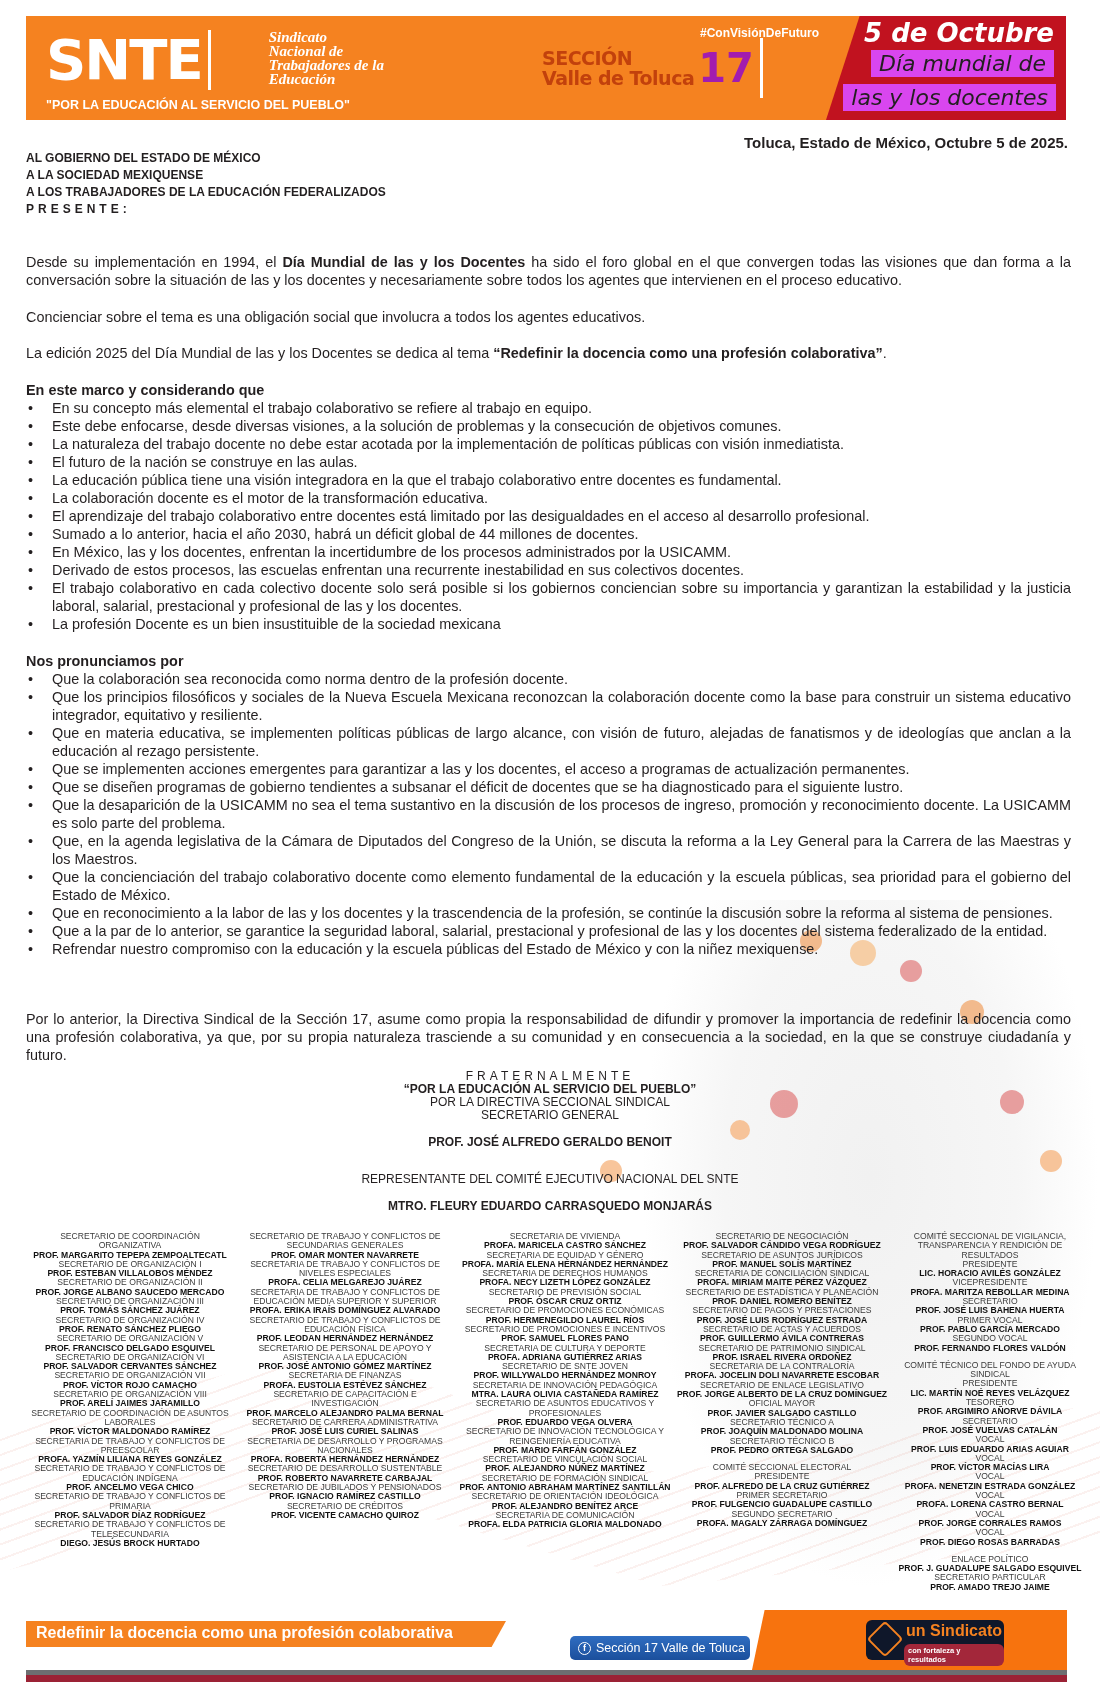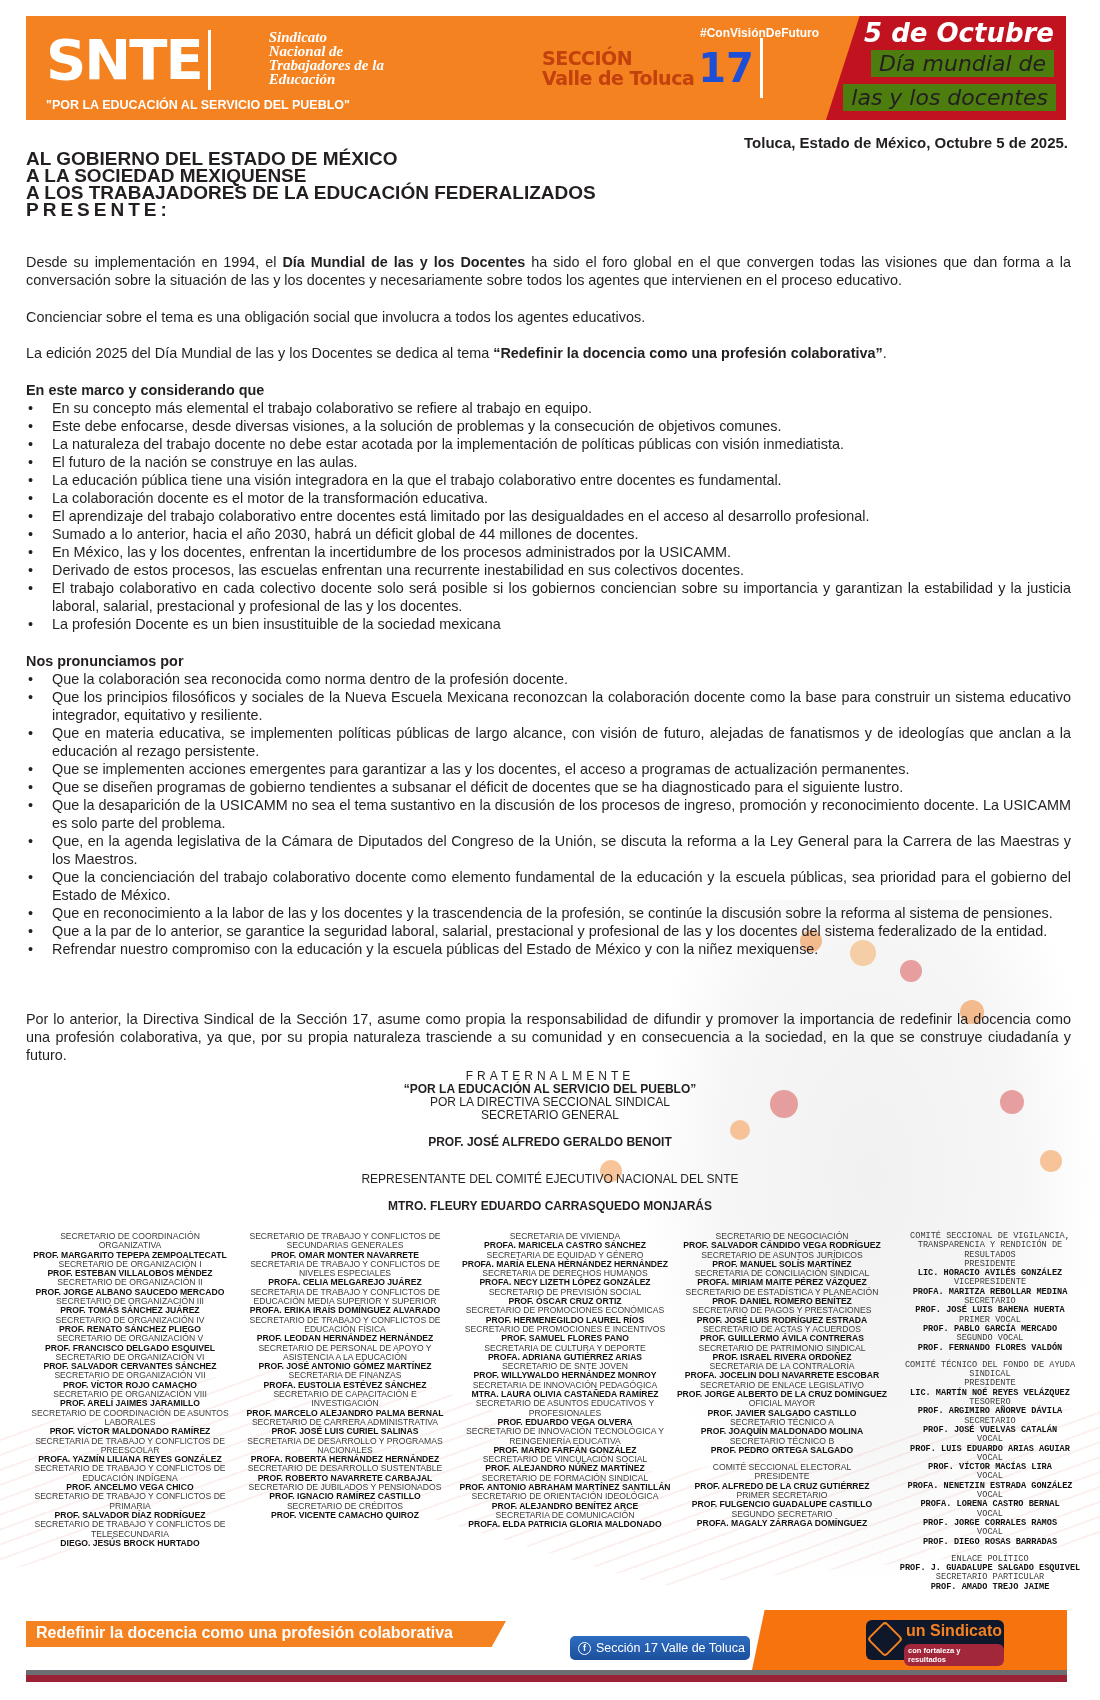--- a/index.html
+++ b/index.html
@@ -8,30 +8,30 @@
   
   .header { position: absolute; left: 26px; top: 16px; width: 1040px; height: 104px; }
   .header-orange { position: absolute; left: 0; top: 0; width: 1040px; height: 104px; background: #f58220; }
   .header-red { position: absolute; right: 0; top: 0; width: 240px; height: 104px; background: #c1121f; clip-path: polygon(14% 0, 100% 0, 100% 100%, 0 100%); }
   .snte-logo { position: absolute; left: 20px; top: 14px; display: flex; align-items: flex-start; gap: 48px; }
   .snte-word { font-family: "DejaVu Sans", sans-serif; font-weight: bold; font-size: 56px; color: #fff; letter-spacing: -2px; line-height: 60px; border-right: 3px solid #fff; padding-right: 6px; }
   .snte-name { margin-left: 10px; font-family: "Liberation Serif", serif; font-style: italic; font-weight: bold; color: #fff; font-size: 15px; line-height: 14px; }
   .snte-motto { position: absolute; left: 20px; top: 82px; font-weight: bold; color: #fff; font-size: 12.5px; }
   .seccion { position: absolute; left: 516px; top: 22px; display: flex; align-items: center; border-right: 3px solid #fff; padding-right: 6px; height: 60px; }
   .seccion-text { font-weight: bold; color: #c2410c; font-size: 19px; line-height: 20px; font-family: "DejaVu Sans", sans-serif; letter-spacing: -0.5px; }
-  .seccion-num { font-weight: bold; color: #1d4ed8; font-size: 40px; margin-left: 4px; font-family: "DejaVu Sans", sans-serif; }
+  .seccion-num { font-weight: bold; color: #a21caf; font-size: 40px; margin-left: 4px; font-family: "DejaVu Sans", sans-serif; }
   .hashtag { position: absolute; left: 674px; top: 10px; color: #fff; font-size: 12px; font-weight: bold; }
   .date-big { position: absolute; right: 12px; top: 2px; color: #fff; font-weight: bold; font-style: italic; font-size: 26px; font-family: "DejaVu Sans", sans-serif; }
-  .day-box { position: absolute; right: 12px; background: #4d7c0f; color: #231f20; font-style: italic; font-size: 22px; padding: 1px 8px; font-family: "DejaVu Sans", sans-serif; }
+  .day-box { position: absolute; right: 12px; background: #d946ef; color: #231f20; font-style: italic; font-size: 22px; padding: 1px 8px; font-family: "DejaVu Sans", sans-serif; }
   .day1 { top: 34px; }
   .day2 { top: 68px; right: 10px; }
 
   .place-date { position: absolute; right: 32px; top: 134px; font-weight: bold; font-size: 15px; }
 
-  .addressee { position: absolute; left: 26px; top: 150px; font-weight: bold; font-size: 19px; line-height: 17px; }
+  .addressee { position: absolute; left: 26px; top: 150px; font-weight: bold; font-size: 12px; line-height: 17px; }
   .presente { letter-spacing: 4px; }
 
   .body-text { position: absolute; left: 26px; width: 1045px; font-size: 14.4px; line-height: 18px; text-align: justify; margin-top: 20px; }
   .p1 { top: 233px; }
   .p2 { top: 288px; }
   .p3 { top: 324px; }
   .sec1 { top: 361px; }
   .sec2 { top: 632px; }
   .p4 { top: 990px; }
   .sec-title { font-weight: bold; }
@@ -53,21 +53,21 @@
 
   
   .committee { position: absolute; top: 1232px; font-size: 8.6px; line-height: 9.3px; text-align: center; }
   .committee .role { color: #3a3a3a; }
   .committee .name { font-weight: bold; color: #111; }
   .committee .gap { height: 8px; }
   .col1 { left: 30px; width: 200px; }
   .col2 { left: 240px; width: 210px; }
   .col3 { left: 455px; width: 220px; }
   .col4 { left: 672px; width: 220px; }
-  .col5 { left: 890px; width: 200px; font-family: Liberation Mono, monospace; }
+  .col5 { left: 890px; width: 200px; }
 
   
   .footer-banner { position: absolute; left: 26px; top: 1621px; width: 480px; height: 26px; background: #f58220; clip-path: polygon(0 0, 100% 0, 97% 100%, 0 100%); color: #fff; font-weight: bold; font-size: 16px; padding: 3px 10px; }
   .fb-pill { position: absolute; left: 570px; top: 1636px; width: 180px; height: 24px; background: linear-gradient(#2f6dc1, #1b4f9c); border-radius: 5px; color: #fff; font-size: 12.5px; display: flex; align-items: center; padding-left: 8px; }
   .fb-icon { width: 13px; height: 13px; border-radius: 50%; border: 1px solid #fff; font-size: 9px; font-weight: bold; display: inline-flex; align-items: center; justify-content: center; margin-right: 5px; }
   .footer-orange { position: absolute; left: 752px; top: 1610px; width: 315px; height: 60px; background: #f7730e; clip-path: polygon(4% 0, 100% 0, 100% 100%, 0 100%); }
   .sindicato-box { position: absolute; left: 866px; top: 1620px; width: 138px; height: 40px; background: #0f172a; border-radius: 6px; }
   .sindicato-logo { position: absolute; left: 6px; top: 6px; width: 26px; height: 26px; border: 2px solid #f58220; transform: rotate(45deg); border-radius: 4px; }
   .sindicato-title { position: absolute; left: 40px; top: 2px; color: #f58220; font-weight: bold; font-size: 16px; }
   .sindicato-sub { position: absolute; left: 38px; top: 24px; background: #a3273a; color: #fff; font-size: 7.5px; font-weight: bold; padding: 2px 4px; border-radius: 6px; }

